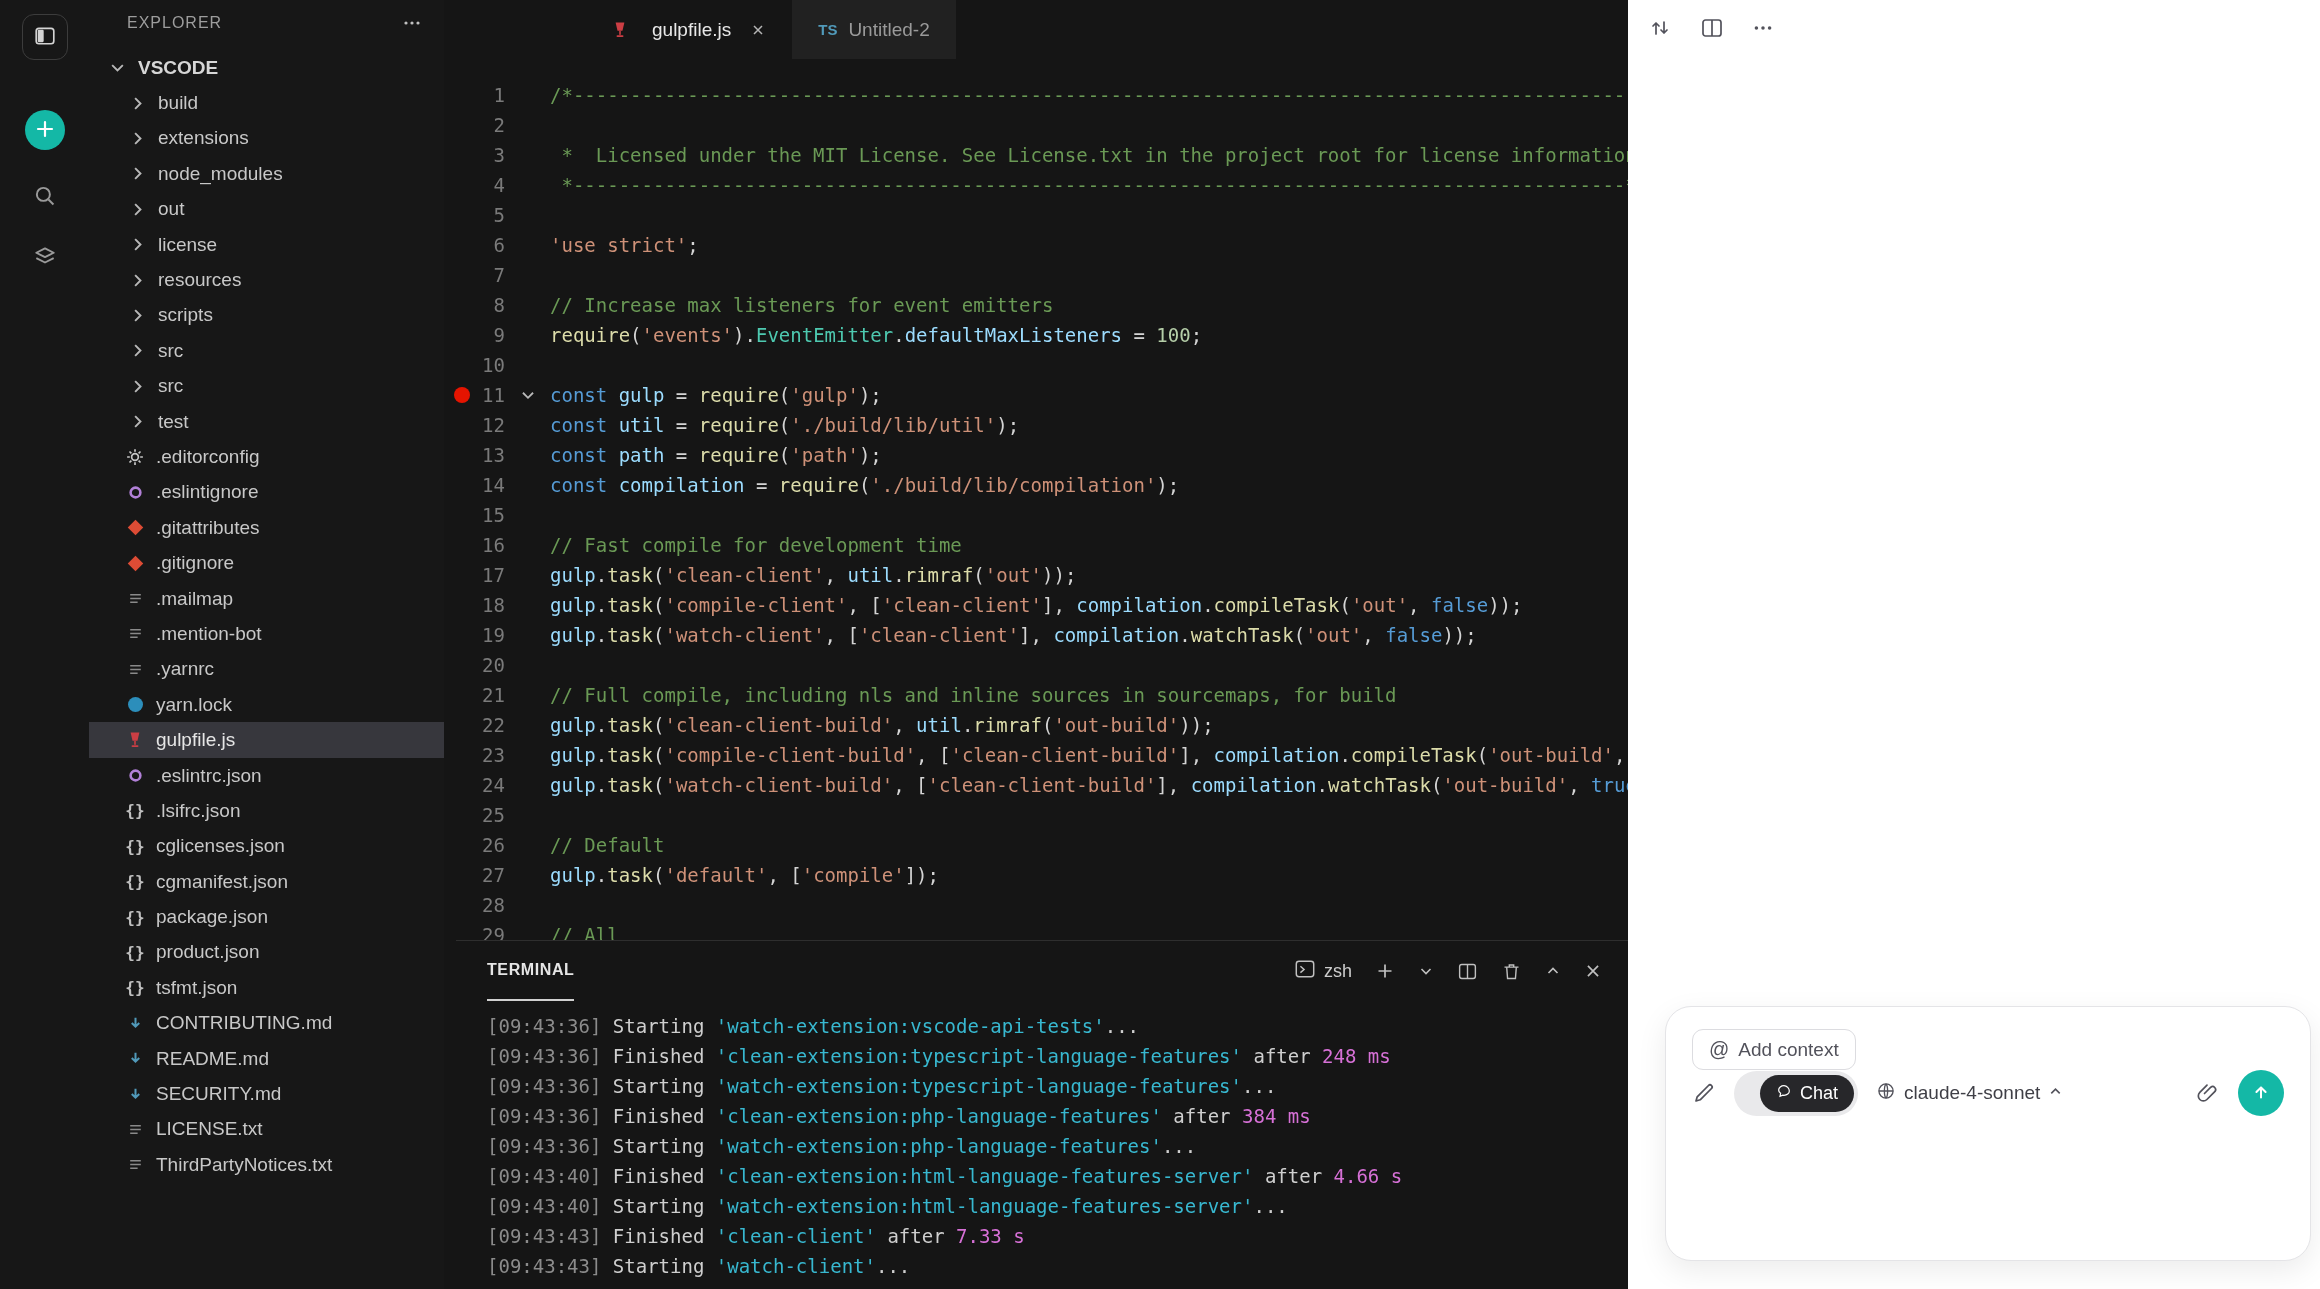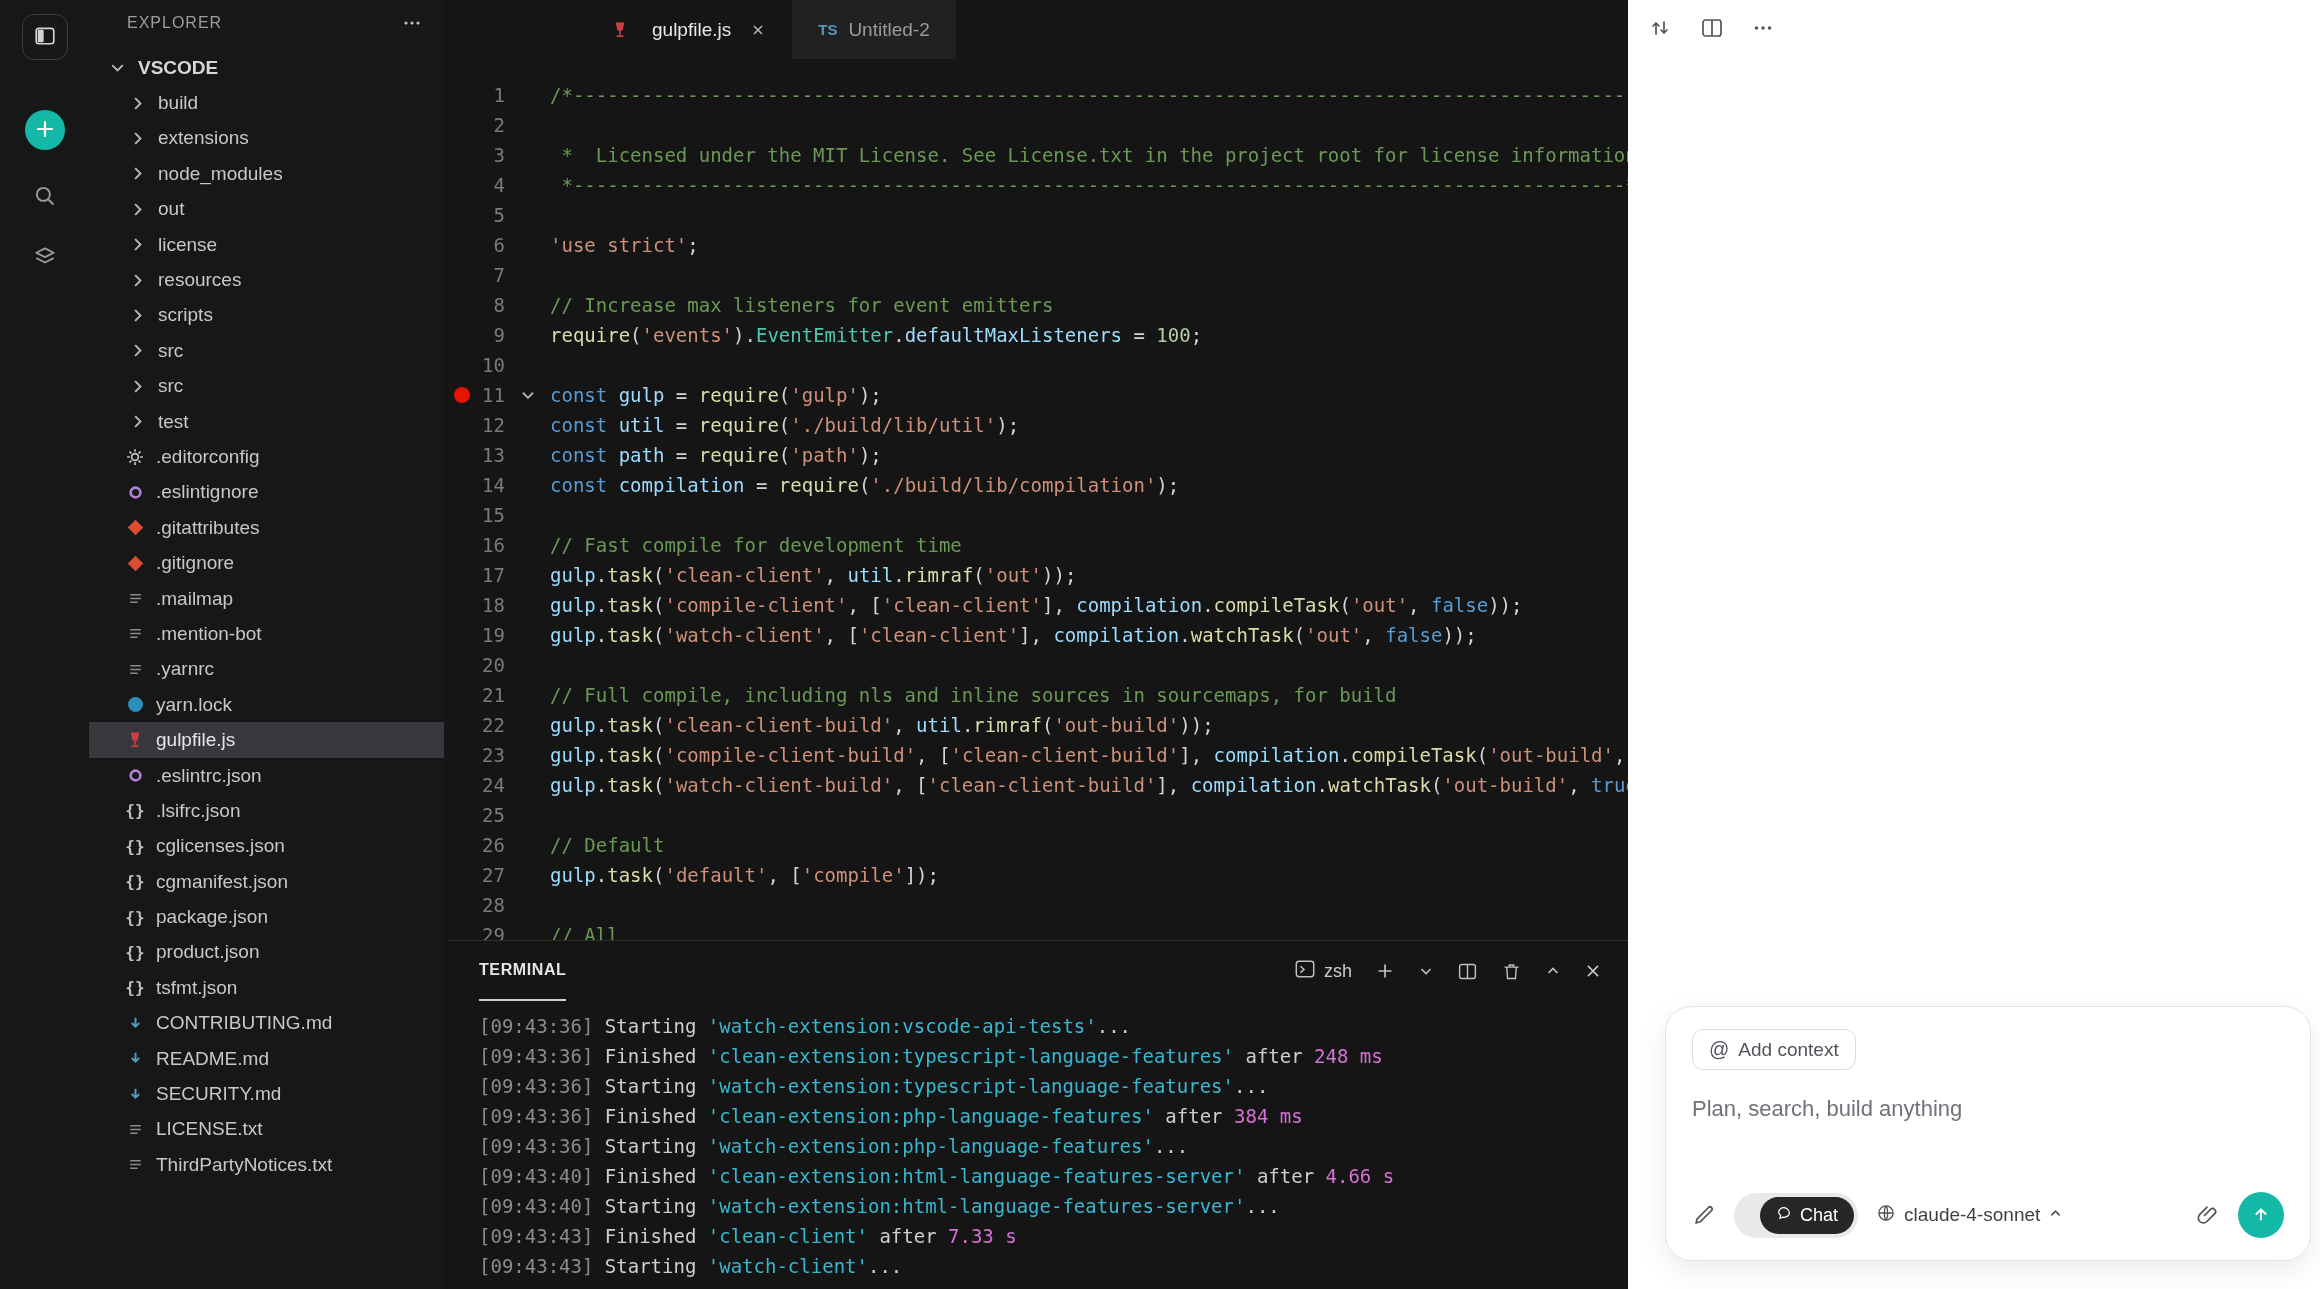--- a/index.html
+++ b/index.html
@@ -46,21 +46,21 @@
   .gutter { width:61px; text-align:right; color:#7a7a7a; flex:none; }
   .fold { width:45px; flex:none; display:flex; align-items:center; justify-content:center; }
   .fold .chev-svg { transform:rotate(90deg); width:18px; height:18px; }
   .breakpoint { position:absolute; left:10px; top:7px; width:16px; height:16px; background:#e51400; border-radius:50%; }
   .ltext { color:#d4d4d4; }
   .tk-c { color:#6a9955; } .tk-s { color:#ce9178; } .tk-k { color:#569cd6; }
   .tk-v { color:#9cdcfe; } .tk-f { color:#dcdcaa; } .tk-n { color:#b5cea8; }
   .tk-t { color:#4ec9b0; } .tk-d { color:#d4d4d4; }
 
   
-  .terminal { position:absolute; left:4px; right:0; top:940px; height:278px; border-top:1px solid #2e2e2e; background:#151515; }
+  .terminal { position:absolute; left:12px; right:0; top:940px; height:278px; border-top:1px solid #2e2e2e; background:#151515; }
   .term-header { height:60px; display:flex; align-items:stretch; padding:0 26px 0 31px; }
   .term-title { display:flex; align-items:center; border-bottom:2px solid #d0d0d0; font-size:16px; font-weight:700; letter-spacing:0.6px; color:#e5e5e5; cursor:pointer; }
   .term-actions { margin-left:auto; display:flex; align-items:center; gap:23px; color:#c0c0c0; }
   .term-actions > span { display:flex; align-items:center; cursor:pointer; }
   .term-chip { gap:8px; font-size:18px; color:#cccccc; }
   .term-body { padding:10px 0 0 31px; font-family:"DejaVu Sans Mono", monospace; font-size:19px; }
   .term-line { height:30px; line-height:30px; white-space:pre; }
   .tt-g { color:#8b8b8b; } .tt-w { color:#cfcfcf; } .tt-y { color:#38b8d0; } .tt-m { color:#d670d6; }
 
   
@@ -505,21 +505,20 @@
             <circle cx="16" cy="10" r="1.6" fill="#52525b"></circle>
           </svg>
         </span>
     </div>
 
     <div class="chat-box">
       <div class="context-chip">
         <span class="at-glyph">@</span>
         <span>Add context</span>
       </div>
-      <div class="chat-placeholder">Plan, search, build anything</div>
       <div class="chat-bottom">
         <span class="icon-btn">
             <svg width="24" height="24" viewBox="0 0 24 24" fill="none" stroke="#52525b" stroke-width="1.7" stroke-linejoin="round">
               <path d="M4 20l1.2-4.2L16.5 4.5a2.1 2.1 0 0 1 3 3L8.2 18.8 4 20z"></path>
             </svg>
           </span>
         <div class="mode-pill">
           <div class="mode-chip">
             <span><svg width="16" height="16" viewBox="0 0 24 24">
                   <path d="M12 4c-4.4 0-8 2.9-8 6.5 0 2 1.1 3.8 2.9 5L6 20l4.2-1.7c.6.1 1.2.2 1.8.2 4.4 0 8-2.9 8-6.5S16.4 4 12 4z" fill="none" stroke="#ffffff" stroke-width="1.8"></path>

